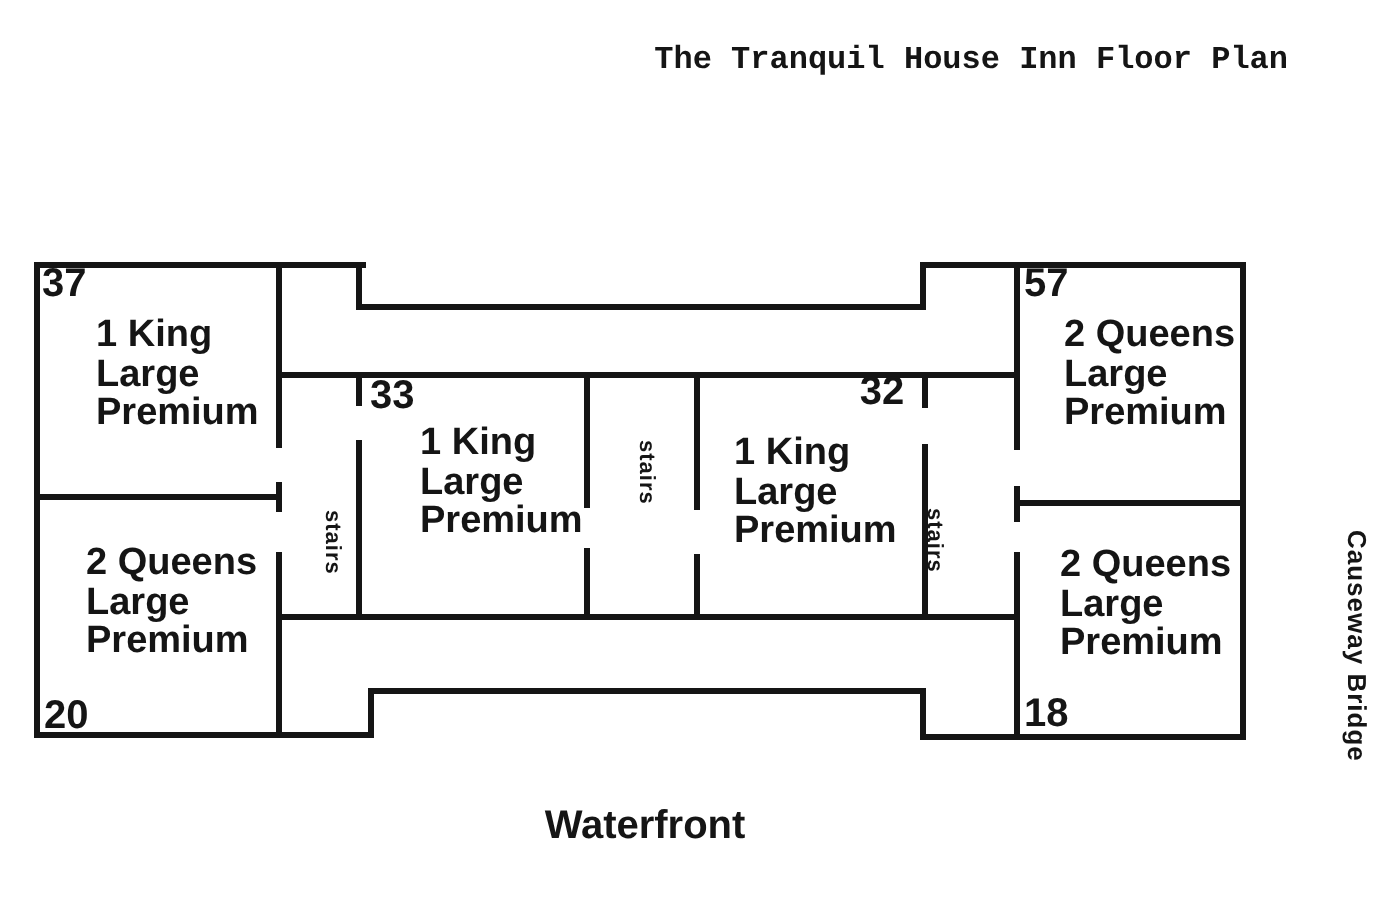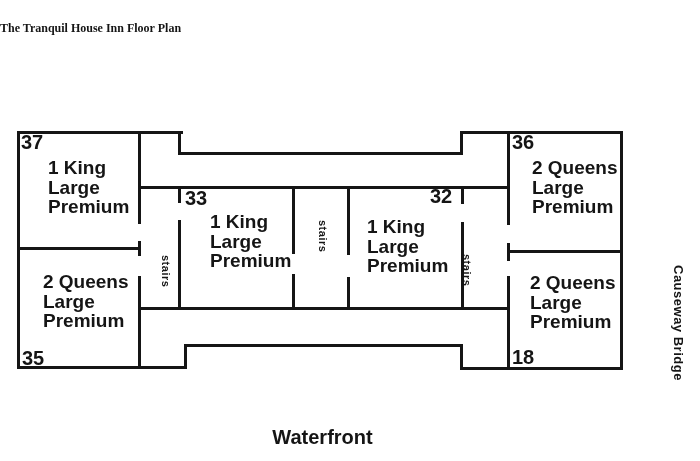--- a/index.html
+++ b/index.html
@@ -1,25 +1,25 @@
 <!DOCTYPE html>
 <html><head>
 <meta charset="utf-8">
 <style>
   html,body{margin:0;padding:0;background:#fff;}
   .canvas{position:relative;width:700px;height:461px;background:#fff;overflow:hidden;
           font-family:"Liberation Sans",sans-serif;color:#151515;}
-  .t-main{position:absolute;left:0;top:20;width:644px;text-align:left;
-          font-family:Liberation Serif, serif;font-weight:bold;font-size:12px;}
+  .t-main{position:absolute;left:0;top:20;width:644px;text-align:right;
+          font-family:Liberation Mono, monospace;font-weight:bold;font-size:16px;}
   .t-sub{position:absolute;left:0;width:666px;text-align:center;
           font-family:"Liberation Serif",serif;font-weight:bold;font-size:17px;}
   .t-parking{position:absolute;left:0;top:76px;width:666px;text-align:center;
           font-weight:bold;font-size:20px;}
   .t-water{position:absolute;left:0;top:402px;width:645px;text-align:center;
-          font-weight:bold;font-size:20px;margin-top:24px;}
+          font-weight:bold;font-size:20px;}
   .t-causeway{position:absolute;left:671px;top:265px;writing-mode:vertical-rl;
           font-weight:bold;font-size:13px;letter-spacing:.5px;}
   .w{position:absolute;background:#151515;}
   .room-num{position:absolute;font-weight:bold;font-size:20px;line-height:16px;}
   .room-text{position:absolute;font-weight:bold;font-size:19px;line-height:19.5px;white-space:nowrap;}
   .stairs{position:absolute;writing-mode:vertical-rl;font-weight:bold;font-size:11px;letter-spacing:.5px;}
   .num-right{width:28px;text-align:center;}
 </style>
 </head>
 <body>
@@ -72,21 +72,21 @@
   <div>
     <div class="room-num" style="left:21px;top:134px">37</div>
     <div class="room-text" style="left:48px;top:158px">
       <div>1 King</div>
       <div>Large</div>
       <div>Premium</div>
     </div>
   </div>
 
   <div>
-    <div class="room-num" style="left:22px;top:350px">35</div>
+    <div class="room-num" style="left:22px;top:350px">20</div>
     <div class="room-text" style="left:43px;top:272px">
       <div>2 Queens</div>
       <div>Large</div>
       <div>Premium</div>
     </div>
   </div>
 
   <div>
     <div class="room-num" style="left:185px;top:190px">33</div>
     <div class="room-text" style="left:210px;top:212px">
@@ -99,21 +99,21 @@
   <div>
     <div class="room-num num-right" style="left:427px;top:188px">32</div>
     <div class="room-text" style="left:367px;top:217px">
       <div>1 King</div>
       <div>Large</div>
       <div>Premium</div>
     </div>
   </div>
 
   <div>
-    <div class="room-num" style="left:512px;top:134px">36</div>
+    <div class="room-num" style="left:512px;top:134px">57</div>
     <div class="room-text" style="left:532px;top:158px">
       <div>2 Queens</div>
       <div>Large</div>
       <div>Premium</div>
     </div>
   </div>
 
   <div>
     <div class="room-num" style="left:512px;top:349px">18</div>
     <div class="room-text" style="left:530px;top:273px">

